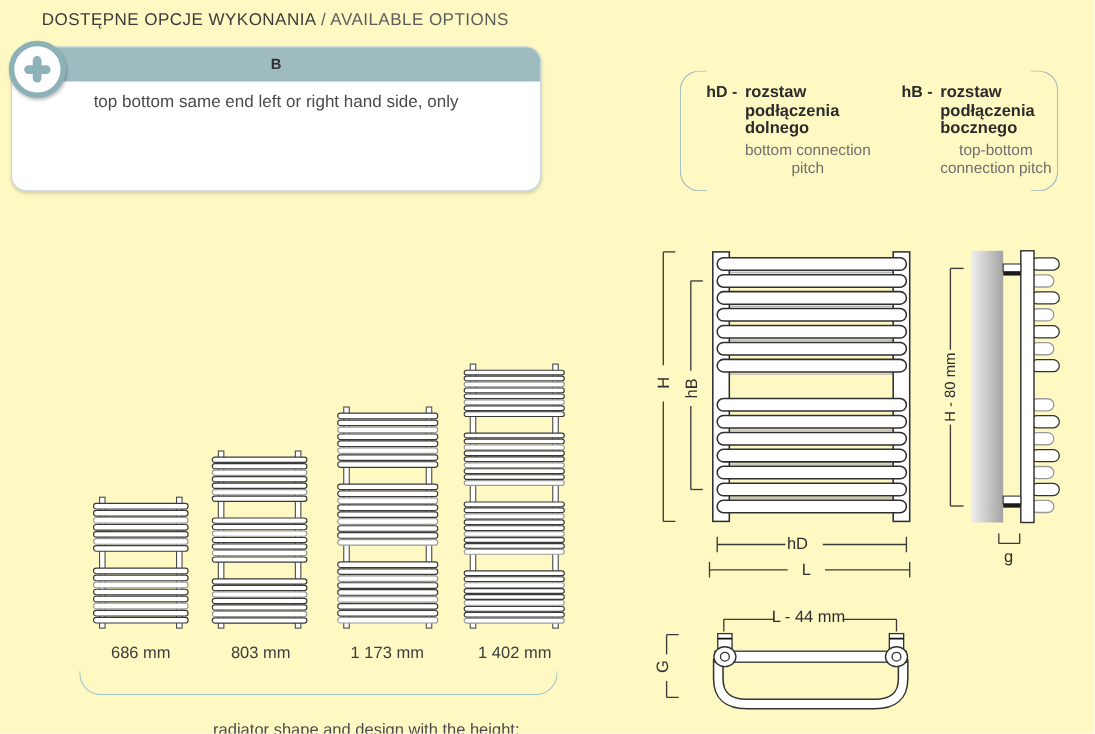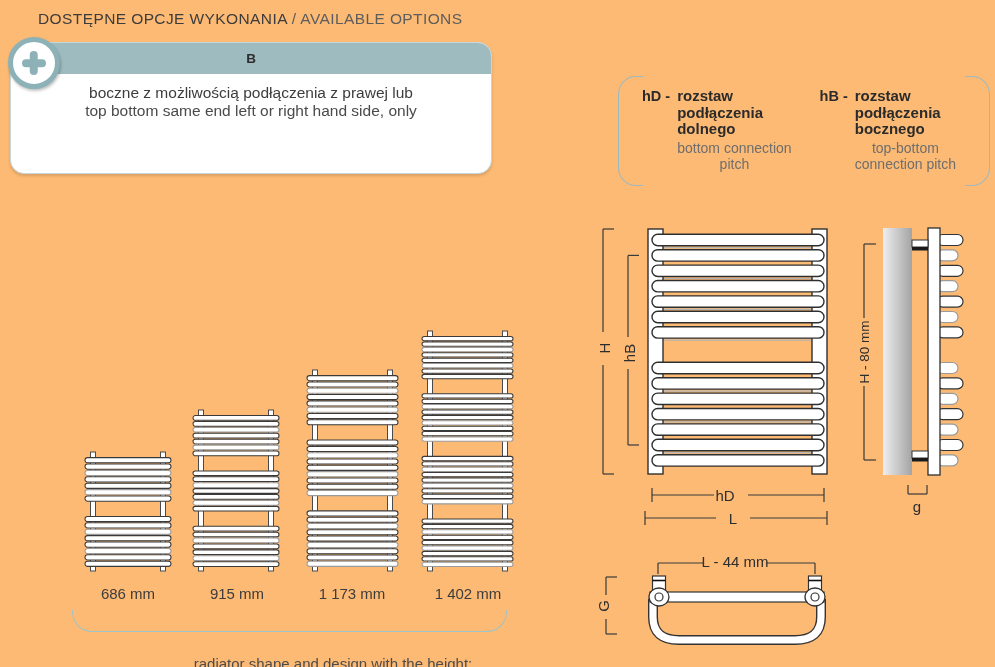--- a/index.html
+++ b/index.html
@@ -1,16 +1,16 @@
 <!DOCTYPE html>
 <html><head>
 <meta charset="utf-8">
 <style>
   html,body{margin:0;padding:0;background:#fff;}
-  .page{position:relative;width:995px;height:667px;overflow:hidden;background:#fdba74;
+  .page{position:relative;width:995px;height:667px;overflow:hidden;background:#fef9c3;
         font-family:"Liberation Sans","DejaVu Sans",sans-serif;color:#3d3d3d;}
 
   
   .title{position:absolute;left:38px;top:10px;font-size:15.5px;letter-spacing:.4px;color:#3c3c3c;}
   .title .t-en{color:#5d5d5d;}
 
   
   .option-box{position:absolute;left:10px;top:42px;width:480px;height:130px;background:#fff;
               border:1px solid #c6d7da;border-radius:14px;box-shadow:0 2px 3px rgba(0,0,0,.14);}
   .option-header{height:31px;background:#9ebcc0;border-radius:13px 13px 0 0;
@@ -22,21 +22,21 @@
 
   
   .plus-badge{position:absolute;left:8px;top:37px;width:42px;height:42px;border-radius:50%;
               background:#fff;border:5px solid #8cb2b8;box-shadow:1px 2px 3px rgba(0,0,0,.25);z-index:5;}
   .plus-badge::before,.plus-badge::after{content:'';position:absolute;left:50%;top:50%;
               width:24px;height:7.5px;border-radius:4px;background:#8cb2b8;
               transform:translate(-50%,-50%);}
   .plus-badge::after{transform:translate(-50%,-50%) rotate(90deg);}
 
   
-  .legend{position:absolute;left:618px;top:76px;width:372px;height:110px;}
+  .legend{position:absolute;left:618px;top:64px;width:344px;height:110px;}
   .legend::before{content:'';position:absolute;left:0;top:0;bottom:0;width:24px;
                   border:1.5px solid #9fb9bf;border-right:none;border-radius:18px 0 0 18px;}
   .legend::after{content:'';position:absolute;right:0;top:0;bottom:0;width:24px;
                  border:1.5px solid #9fb9bf;border-left:none;border-radius:0 18px 18px 0;}
   .legend-inner{display:flex;padding:12px 0 0 24px;}
   .legend-entry{display:flex;gap:7px;}
   .legend-entry + .legend-entry{margin-left:28px;}
   .legend-symbol{font-weight:bold;font-size:14.5px;color:#2b2b2b;white-space:nowrap;}
   .lg-pl{font-weight:bold;font-size:15px;line-height:16.5px;color:#2b2b2b;}
   .lg-en{font-size:14px;line-height:16px;color:#6e6e6e;text-align:center;}
@@ -67,21 +67,20 @@
 
 <div class="page">
 
   <div class="title"><span>DOSTĘPNE OPCJE WYKONANIA</span><span class="t-en"> / </span><span class="t-en">AVAILABLE OPTIONS</span></div>
 
   <div class="option-box">
     <div class="option-header">
       <span>B</span>
     </div>
     <div class="option-body">
-      <div class="opt-pl">boczne z możliwością podłączenia z prawej lub</div>
       <div class="opt-en">top bottom same end left or right hand side, only</div>
     </div>
   </div>
   <div class="plus-badge"></div>
 
   <div class="legend">
     <div class="legend-inner">
       <div class="legend-entry">
         <div class="legend-symbol">hD -</div>
         <div>
@@ -221,21 +220,21 @@
         <rect x="1" y="206.15000000000012" width="91" height="4.300000000000001" rx="2.1500000000000004" fill="#fff" stroke="#3a3a3a" stroke-width="1.05"></rect>
         <rect x="1" y="211.55000000000013" width="91" height="4.300000000000001" rx="2.1500000000000004" fill="#fff" stroke="#3a3a3a" stroke-width="1.05"></rect>
         <rect x="1" y="216.95000000000013" width="91" height="4.300000000000001" rx="2.1500000000000004" fill="#fff" stroke="#9a9a9a" stroke-width="1.05"></rect>
         <rect x="1" y="222.35000000000014" width="91" height="4.300000000000001" rx="2.1500000000000004" fill="#fff" stroke="#3a3a3a" stroke-width="1.05"></rect>
         <rect x="1" y="227.75000000000014" width="91" height="4.300000000000001" rx="2.1500000000000004" fill="#fff" stroke="#3a3a3a" stroke-width="1.05"></rect>
         <rect x="1" y="233.15000000000015" width="91" height="4.300000000000001" rx="2.1500000000000004" fill="#fff" stroke="#9a9a9a" stroke-width="1.05"></rect>
       </svg>
     </div>
 
   <div class="rad-label" style="left:128px;top:585px">686 mm</div>
-  <div class="rad-label" style="left:237px;top:585px">915 mm</div>
+  <div class="rad-label" style="left:237px;top:585px">803 mm</div>
   <div class="rad-label" style="left:352px;top:585px">1 173 mm</div>
   <div class="rad-label" style="left:468px;top:585px">1 402 mm</div>
 
   <div class="bottom-curve"></div>
   <div class="caption-en">radiator shape and design with the height:</div>
 
   <svg id="front-svg" style="left:595px;top:222px" width="250" height="312" viewBox="0 0 250 312">
       <line x1="57" y1="25.7" x2="229" y2="25.7" stroke="#b5b5b5" stroke-width="1.2"></line>
       <line x1="57" y1="56.5" x2="229" y2="56.5" stroke="#b5b5b5" stroke-width="1.2"></line>
       <line x1="57" y1="87.30000000000001" x2="229" y2="87.30000000000001" stroke="#b5b5b5" stroke-width="1.2"></line>

